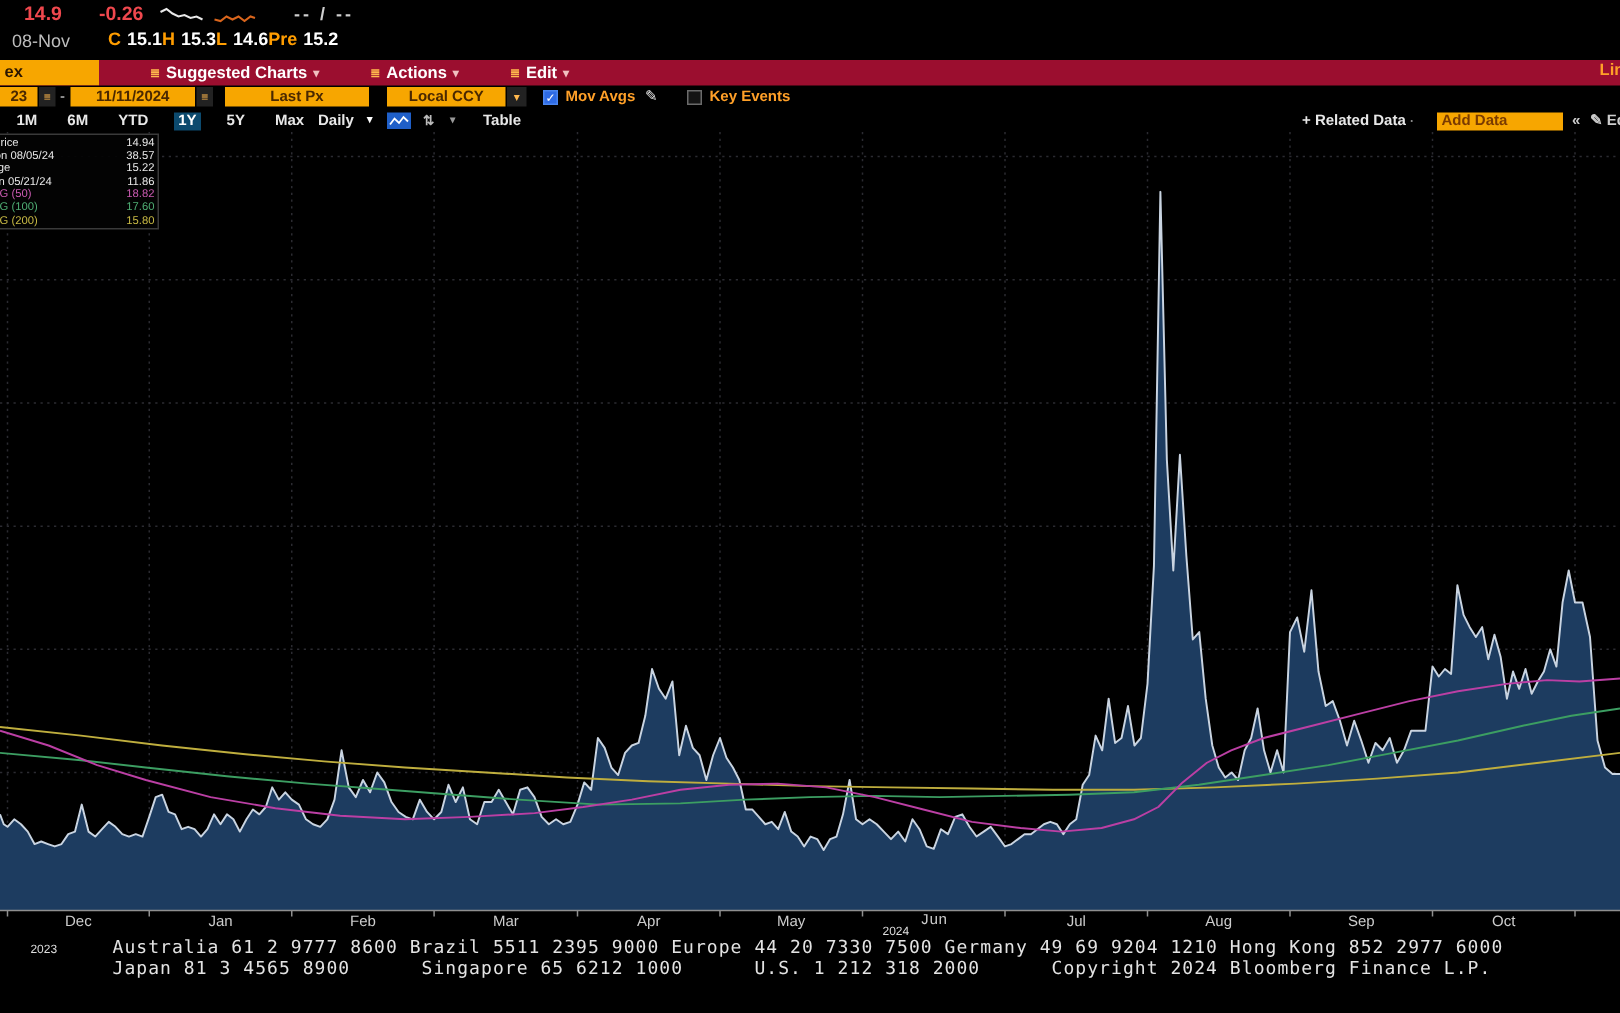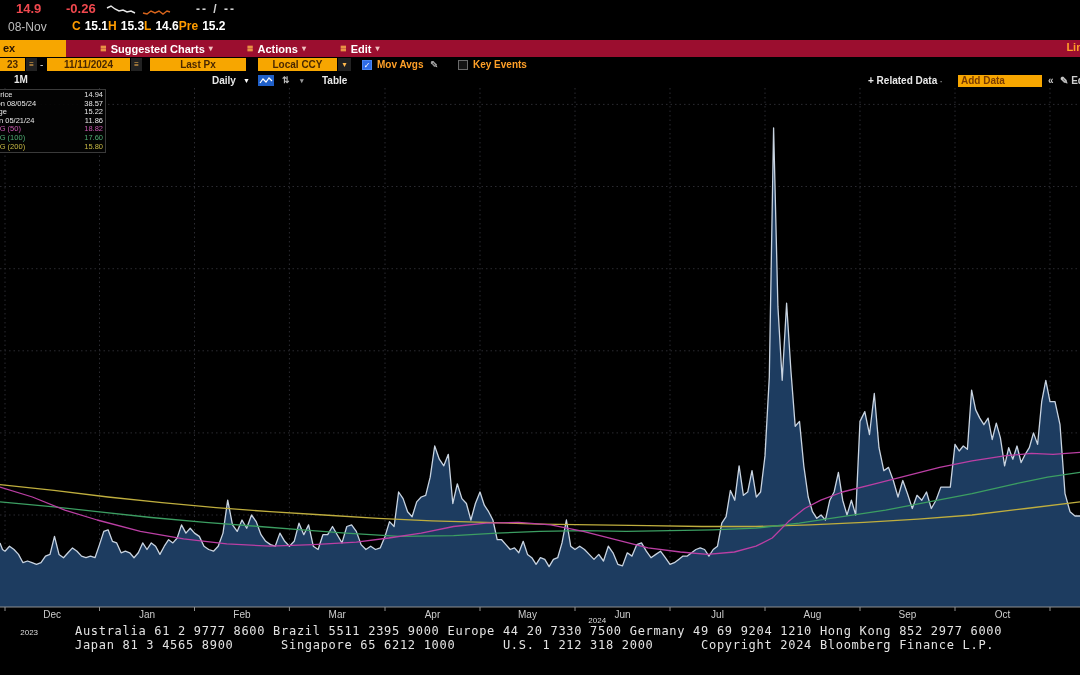--- a/index.html
+++ b/index.html
@@ -31,21 +31,21 @@
   .stepper{position:absolute;top:0;height:13px;width:11px;background:#222;color:#ffb84d;font-size:8px;
            line-height:13px;text-align:center;}
   .tb-dash{position:absolute;top:0;color:#ddd;line-height:13px;}
   .checkbox{position:absolute;top:2px;width:10px;height:10px;box-sizing:border-box;}
   .cb-on{background:#2e6be5;border:1px solid #4a86f0;color:#fff;font-size:8px;line-height:9px;text-align:center;}
   .cb-off{background:#141414;border:1px solid #6a6a6a;}
   .cb-label{position:absolute;top:0;color:#ffa028;font-weight:bold;line-height:13px;}
   .pencil{position:absolute;top:0;color:#e8e8e8;line-height:13px;font-size:10px;}
   
   #periodbar{position:absolute;left:0;top:74px;width:100%;height:14px;font-size:10px;font-weight:bold;overflow:hidden;}
-  #ranges{position:absolute;left:8px;top:0;display:flex;gap:14px;align-items:center;height:14px;flex-direction:column;}
+  #ranges{position:absolute;left:8px;top:0;display:flex;gap:14px;align-items:center;height:14px;}
   .range{color:#e8e8e8;padding:0 3px;line-height:12px;}
   .range.active{background:#0c4a6e;color:#fff;}
   #freq{position:absolute;left:212px;top:0;color:#e8e8e8;line-height:13px;}
   #freq-caret{position:absolute;left:243px;top:0;color:#fff;font-size:7px;line-height:13px;}
   #charttype-icon{position:absolute;left:258px;top:1px;width:16px;height:11px;background:#1f5fc8;}
   #candle-icon{position:absolute;left:282px;top:0;color:#bbb;font-size:9px;line-height:13px;}
   #type-caret{position:absolute;left:300px;top:0;color:#999;font-size:7px;line-height:13px;}
   #table-btn{position:absolute;left:322px;top:0;color:#e8e8e8;line-height:13px;}
   #related{position:absolute;left:868px;top:0;color:#e8e8e8;line-height:13px;white-space:nowrap;}
   #related .dot{color:#999;font-size:8px;}
@@ -224,21 +224,21 @@
       </div>
     </div>
 
   <div id="month-labels">
       <span class="mlabel" style="left: 4.835%;">Dec</span>
       <span class="mlabel" style="left: 13.61%;">Jan</span>
       <span class="mlabel" style="left: 22.405%;">Feb</span>
       <span class="mlabel" style="left: 31.225%;">Mar</span>
       <span class="mlabel" style="left: 40.045%;">Apr</span>
       <span class="mlabel" style="left: 48.84%;">May</span>
-      <span class="mlabel" style="left: 57.64%;">Jun</span>
+      <span class="mlabel" style="left: 57.64%; font-family: Liberation Mono, monospace;">Jun</span>
       <span class="mlabel" style="left: 66.435%;">Jul</span>
       <span class="mlabel" style="left: 75.23%;">Aug</span>
       <span class="mlabel" style="left: 84.03%;">Sep</span>
       <span class="mlabel" style="left: 92.825%;">Oct</span>
       <span class="ylabel" style="left: 2.7%; margin-top: 12px;">2023</span>
       <span class="ylabel" style="left: 55.3%;">2024</span>
     </div>
 
   <div id="footer">
     <span class="fline" style="top:3px">Australia 61 2 9777 8600 Brazil 5511 2395 9000 Europe 44 20 7330 7500 Germany 49 69 9204 1210 Hong Kong 852 2977 6000</span>

